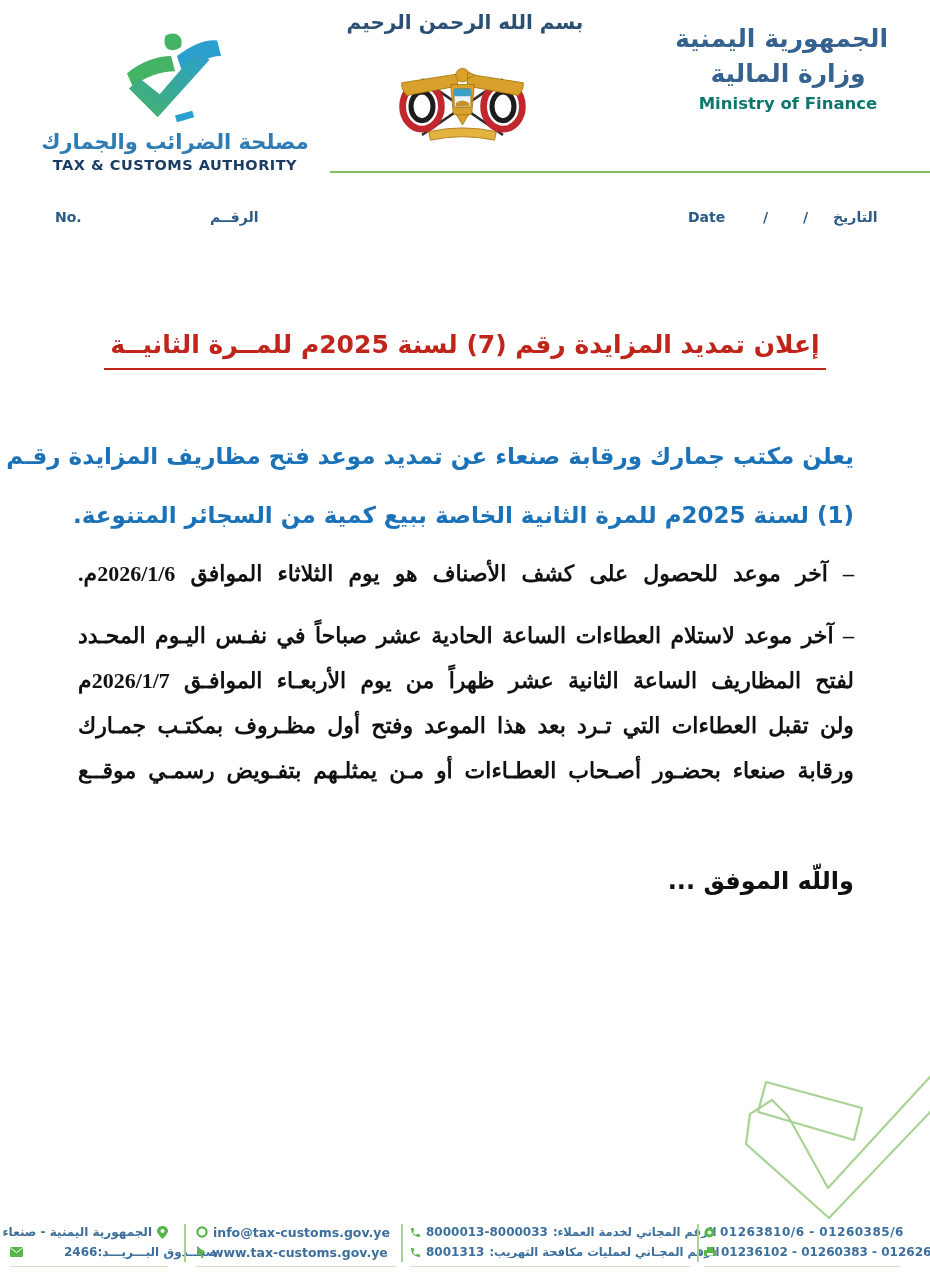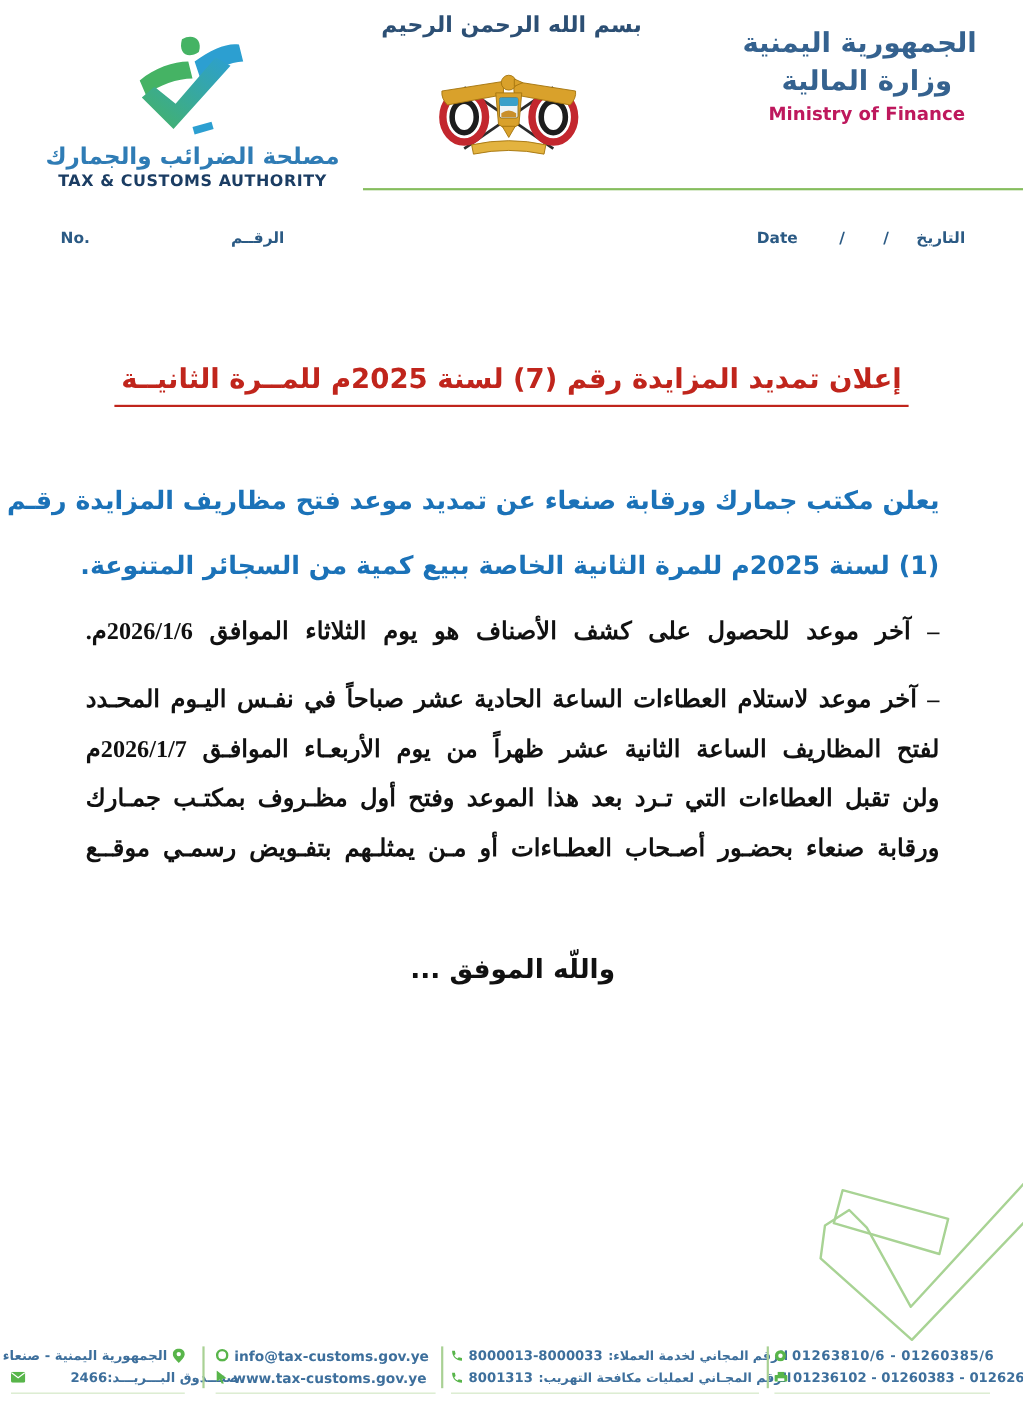--- a/index.html
+++ b/index.html
@@ -11,37 +11,37 @@
   .hdr-left{position:absolute;left:40px;top:30px;width:270px;text-align:center;}
   .hdr-left svg{display:block;margin:0 auto;}
   .auth-ar{color:#2f7cb5;font-size:21px;font-weight:bold;direction:rtl;margin-top:4px;white-space:nowrap;}
   .auth-en{color:#1b3d63;font-size:14.5px;font-weight:bold;letter-spacing:.5px;margin-top:3px;white-space:nowrap;}
   .bismillah{position:absolute;left:0;right:0;top:10px;text-align:center;
     color:#2c4f74;font-size:20px;font-weight:bold;direction:rtl;}
   .emblem{position:absolute;left:395px;top:60px;}
   .hdr-right{position:absolute;left:688px;top:24px;width:200px;text-align:center;direction:rtl;}
   .rep-ar{color:#35628f;font-size:25px;font-weight:bold;white-space:nowrap;}
   .min-ar{color:#35628f;font-size:25px;font-weight:bold;margin-top:6px;white-space:nowrap;}
-  .min-en{color:#be185d;font-size:16.5px;font-weight:bold;margin-top:6px;direction:ltr;white-space:nowrap;}
+  .min-en{color:#0f766e;font-size:16.5px;font-weight:bold;margin-top:6px;direction:ltr;white-space:nowrap;}
   .green-rule{position:absolute;left:330px;top:171px;width:600px;height:2px;background:#86bd5e;}
   
   .meta{position:absolute;top:209px;font-weight:bold;color:#2b5a84;font-size:14px;}
   
   .title-wrap{position:absolute;left:0;right:0;top:330px;text-align:center;}
   .title-txt{display:inline-block;direction:rtl;color:#c0251c;font-size:25px;font-weight:bold;
     border-bottom:2.5px solid #c0251c;padding:0 6px 9px 6px;white-space:nowrap;}
   .intro{position:absolute;left:78px;top:427px;width:776px;direction:rtl;
     color:#1b72b8;font-size:23px;font-weight:bold;}
   .intro .line{line-height:59px;text-align:justify;text-align-last:justify;white-space:nowrap;}
   .bullets{position:absolute;left:78px;top:551px;width:776px;direction:rtl;
     color:#111111;font-size:22px;font-weight:bold;font-family:Liberation Serif, serif;}
   .b-line{line-height:45px;text-align:justify;text-align-last:justify;white-space:nowrap;}
   .b-line.last{text-align-last:right;}
   .bullet1{margin-bottom:17px;}
-  .closing{position:absolute;left:78px;top:867px;width:776px;text-align:center;direction:rtl;
+  .closing{position:absolute;left:78px;top:867px;width:776px;text-align:right;direction:rtl;
     color:#111111;font-size:24px;font-weight:bold;}
   
   .watermark{position:absolute;left:742px;top:1050px;}
   
   .footer{position:absolute;left:0;top:1222px;width:930px;height:50px;
     color:#3d6f9c;font-weight:bold;}
   .fsec{position:absolute;top:0;padding-bottom:4px;border-bottom:1px solid #cfe6c0;}
   .frow{display:flex;align-items:center;height:20px;gap:5px;}
   .frow .txt{font-size:12.5px;white-space:nowrap;}
   .frow .txt-ar{font-size:12px;direction:rtl;white-space:nowrap;margin-left:36px;}

